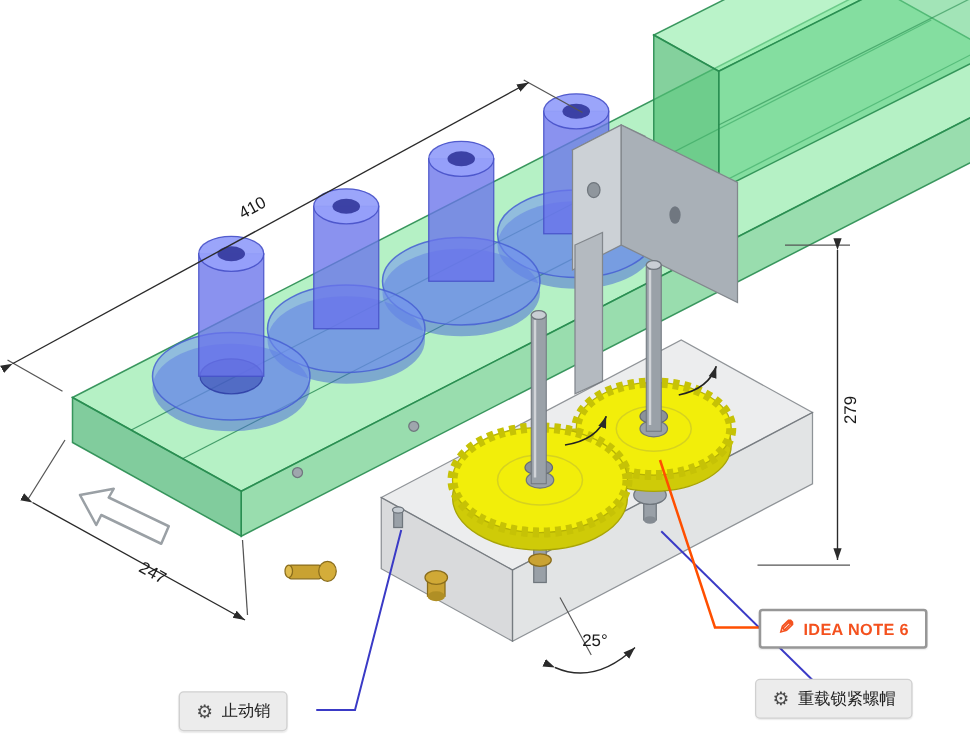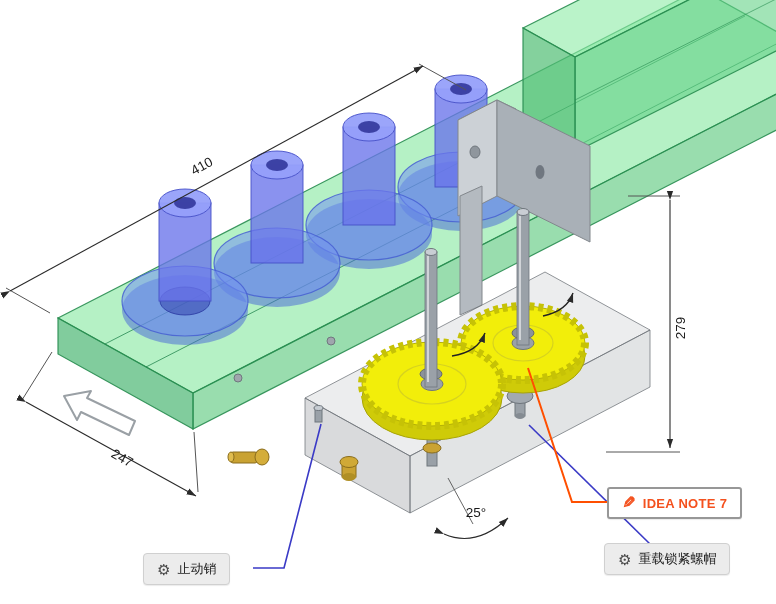--- a/index.html
+++ b/index.html
@@ -195,15 +195,15 @@
   <span>止动销</span>
 </div>
 
 <div class="callout" style="left:604px; top:543px;">
   <span class="icon">⚙</span>
   <span>重载锁紧螺帽</span>
 </div>
 
 <div class="callout note" style="left:607px; top:487px;">
   <span class="icon">✎</span>
-  <span>IDEA NOTE 7</span>
+  <span>IDEA NOTE 6</span>
 </div>
 </div>
 
 </body></html>

